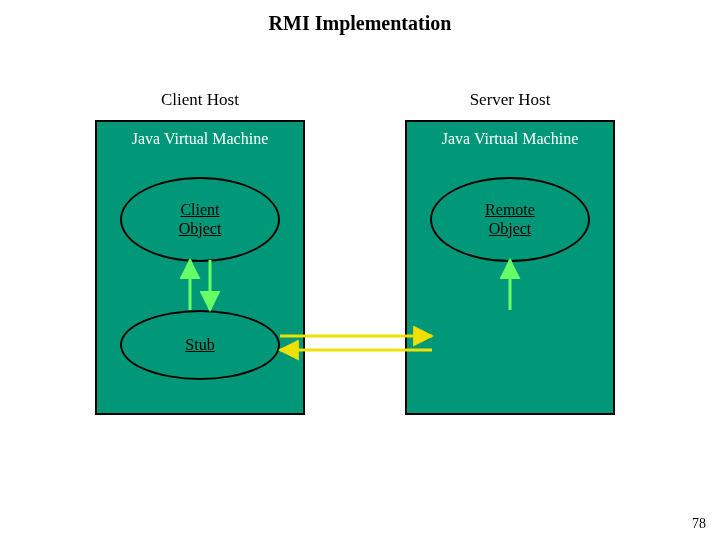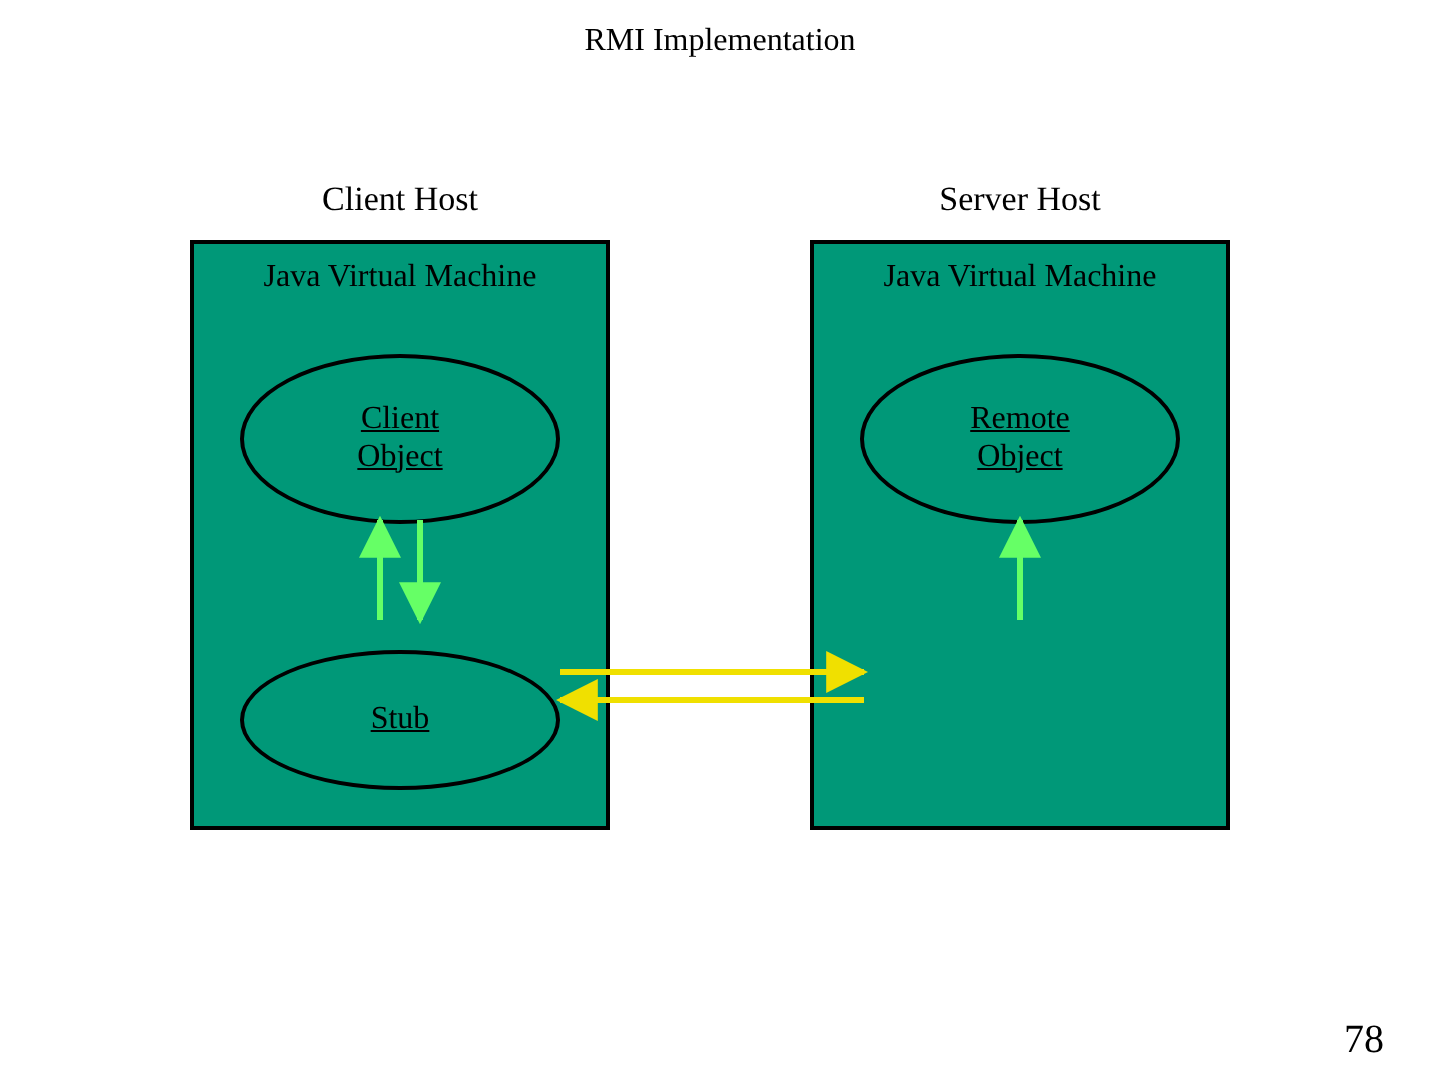--- a/index.html
+++ b/index.html
@@ -8,22 +8,22 @@
     width: 720px; height: 540px;
     background: #ffffff;
     font-family: "Times New Roman", Times, serif;
     color: #000;
     position: relative;
   }
   .title {
     position: absolute;
     top: 12px; left: 0; right: 0;
     text-align: center;
-    font-weight: normal;
-    font-size: 16px;
+    font-weight: bold;
+    font-size: 20px;
   }
   .stage {
     position: absolute;
     top: 90px; left: 0; right: 0;
     height: 370px;
   }
   .host-label {
     position: absolute;
     top: 0;
     font-size: 17px;
@@ -39,49 +39,49 @@
     background: #009878;
     border: 2px solid #000;
   }
   .panel.left  { left: 95px; }
   .panel.right { left: 405px; }
   .jvm-label {
     position: absolute;
     top: 8px; left: 0; right: 0;
     text-align: center;
     font-size: 16px;
-    color: #000000;
+    color: #ffffff;
   }
   .ellipse {
     position: absolute;
     left: 50%;
     transform: translateX(-50%);
     border: 2px solid #000;
     border-radius: 50%;
     background: transparent;
     display: flex;
     align-items: center;
     justify-content: center;
     text-align: center;
     font-size: 16px;
     line-height: 1.15;
   }
   .ellipse.top    { top: 55px;  width: 160px; height: 85px; }
-  .ellipse.bottom { top: 203px; width: 160px; height: 70px; }
+  .ellipse.bottom { top: 188px; width: 160px; height: 70px; }
   .ellipse-text { padding: 0 6px; text-decoration: underline; }
   .arrows {
     position: absolute;
     top: 30px; left: 0;
     width: 720px; height: 295px;
     pointer-events: none;
   }
   .page-num {
     position: absolute;
-    bottom: 8px; right: 28px;
-    font-size: 20px;
+    bottom: 8px; right: 14px;
+    font-size: 14px;
   }
 </style>
 </head>
 <body>
 
 <div class="title">RMI Implementation</div>
 
 <div class="stage">
 
   <div class="host-label right">Server Host</div>

